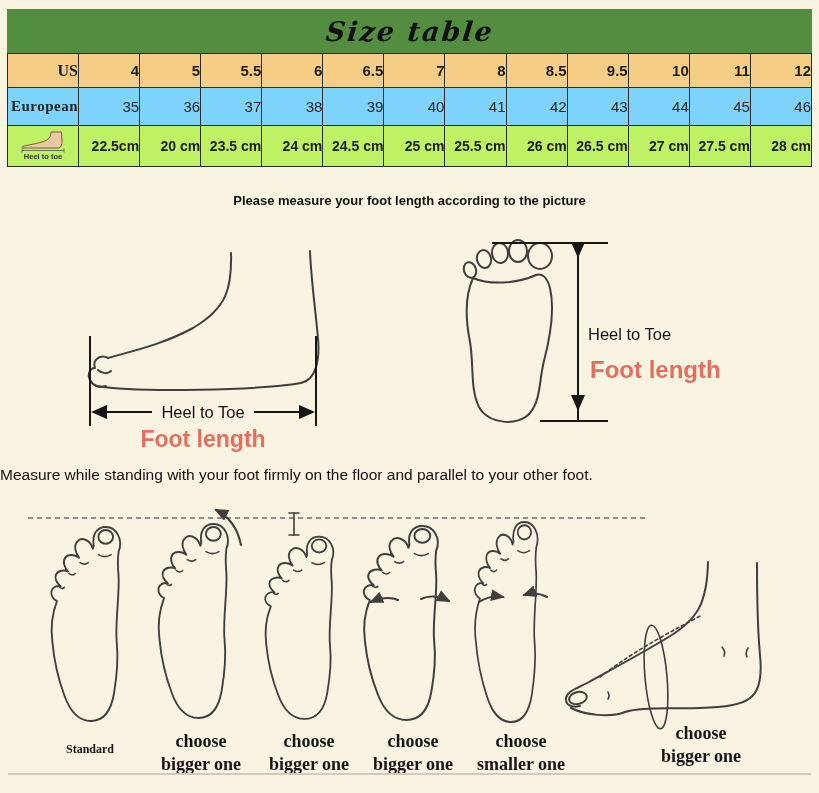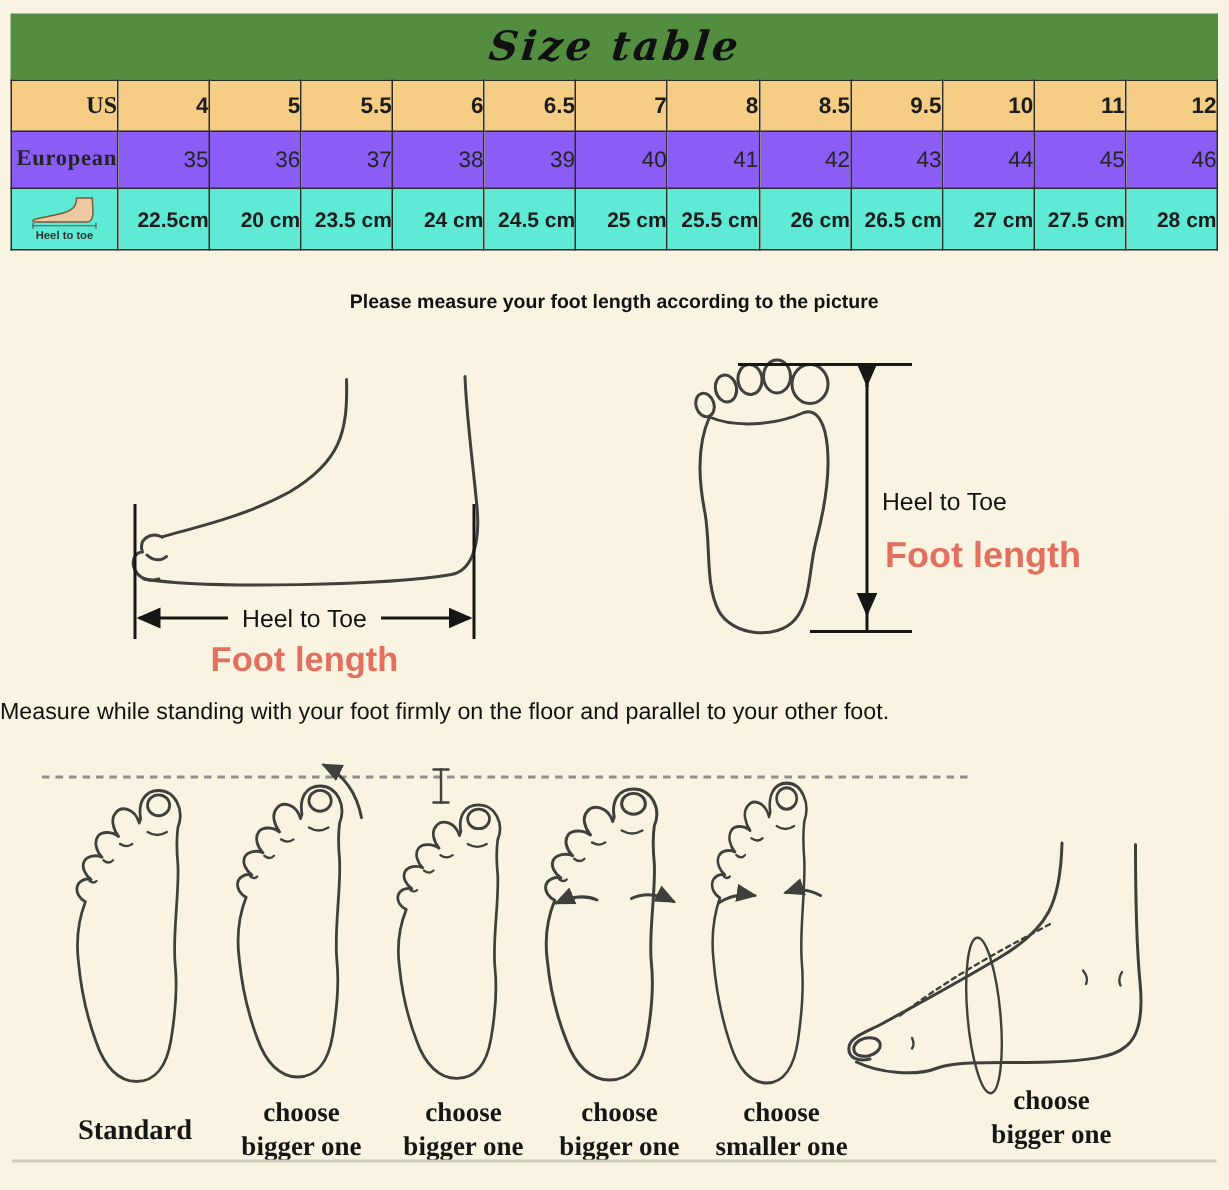--- a/index.html
+++ b/index.html
@@ -21,23 +21,23 @@
   table.size-table{
     position:absolute; left:7px; top:53px; width:805px;
     border-collapse:collapse; table-layout:fixed;
   }
   table.size-table td{
     border:1.6px solid #2a2a28; text-align:right; vertical-align:middle;
     padding:0; overflow:hidden;
   }
   tr.row-us td{ background:#f5cd85; height:33px; font-weight:bold; font-size:15px;}
   tr.row-us td.hdr{ font-family:"Liberation Serif", serif; font-size:16px;}
-  tr.row-eu td{ background:#8b5cf6; height:37px; font-size:15px; color:#242424;margin-top:48px;}
+  tr.row-eu td{ background:#7dd3fc; height:37px; font-size:15px; color:#242424;margin-top:48px;}
   tr.row-eu td.hdr{ font-family:"Liberation Serif", serif; font-weight:bold; font-size:15px; letter-spacing:.5px;}
-  tr.row-heel td{ background:#5eead4; height:40px; font-weight:bold; font-size:14px;}
+  tr.row-heel td{ background:#bef264; height:40px; font-weight:bold; font-size:14px;}
   td.heel-hdr{ font-weight:normal;}
   .heel-hdr-inner{display:flex; flex-direction:column; align-items:center; justify-content:center;}
   .heel-hdr-label{font-size:7.5px; color:#333; margin-top:-1px;}
   
   .measure-heading{
     position:absolute; left:0; top:193px; width:819px; text-align:center;
     font-size:13px; font-weight:bold; color:#111;
   }
   .standing-note{
     position:absolute; left:0; top:466px; width:819px; text-align:left;
@@ -240,21 +240,21 @@
       <path d="M708 57 C707 97 699 114 667 133 C637 151 607 167 589 177 C578 183 567 186 566 193 C565 200 572 203 580 201"></path>
       <ellipse cx="578" cy="193" rx="9" ry="6" transform="rotate(-14 578 193)"></ellipse>
       <path d="M571 203 C585 210 610 213 625 207 C640 202 660 204 700 203 C725 202 742 200 750 193 C760 186 762 170 760 150 C757 118 757 85 757 58"></path>
       <path d="M600 172 C638 143 676 124 702 110" stroke-dasharray="3 3" class="thin"></path>
       <path d="M722 142 q 4 5 2 9 M748 143 q -3 5 -1 9" class="thin"></path>
       <path d="M608 187 q 2 4 0 7" class="thin"></path>
       <ellipse cx="656" cy="172" rx="11" ry="52" transform="rotate(-5 656 172)" class="thin"></ellipse>
     </g>
   </svg>
 
-  <div class="foot-label" style="left:33px; top:742px; width:114px; font-size:19px;">
+  <div class="foot-label" style="left:33px; top:742px; width:114px; font-size:12px;">
     <span class="l1">Standard</span>
   </div>
   <div class="foot-label" style="left:148px; top:730px; width:106px;">
     <span class="l1">choose</span>
     <span class="l2">bigger one</span>
   </div>
   <div class="foot-label" style="left:256px; top:730px; width:106px;">
     <span class="l1">choose</span>
     <span class="l2">bigger one</span>
   </div>

